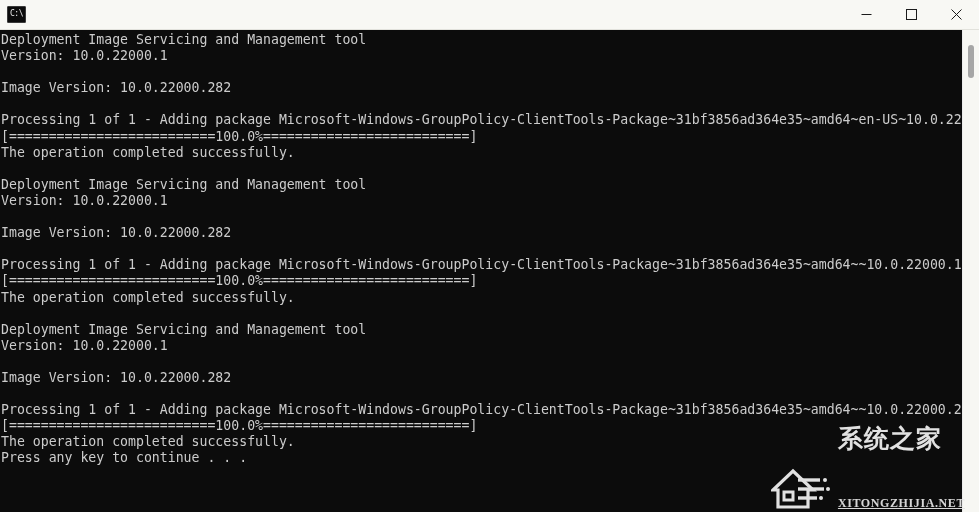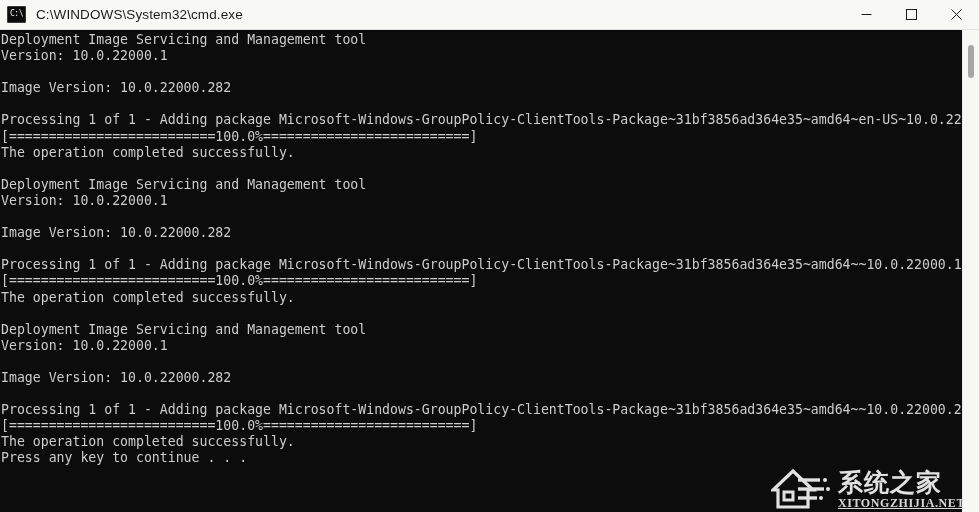--- a/index.html
+++ b/index.html
@@ -140,20 +140,21 @@
   .wm-mark {
     width: 62px;
     height: 42px;
     margin-right: 5px;
     position: relative;
   }
   .wm-text {
     display: flex;
     flex-direction: column;
     align-items: flex-start;
+    gap: 44px;
   }
   .wm-cn {
     font-family: "DejaVu Sans", sans-serif;
     font-size: 25px;
     font-weight: bold;
     color: #f2f2f2;
     line-height: 26px;
     letter-spacing: 1px;
     white-space: nowrap;
   }
@@ -172,21 +173,20 @@
 </head>
 <body>
 
 <div class="window">
 
   <div class="titlebar">
     <div class="titlebar-left">
       <span class="app-icon">
         <span class="glyph">C:\</span>
       </span>
-      <span class="titlebar-title">C:\WINDOWS\System32\cmd.exe</span>
     </div>
     <div class="win-controls">
       <div class="win-btn">
         <svg width="11" height="11" viewBox="0 0 11 11">
           <line class="stroke" x1="0.5" y1="5.5" x2="10.5" y2="5.5"></line>
         </svg>
       </div>
       <div class="win-btn">
         <svg width="11" height="11" viewBox="0 0 11 11">
           <rect class="stroke" x="0.5" y="0.5" width="10" height="10"></rect>

